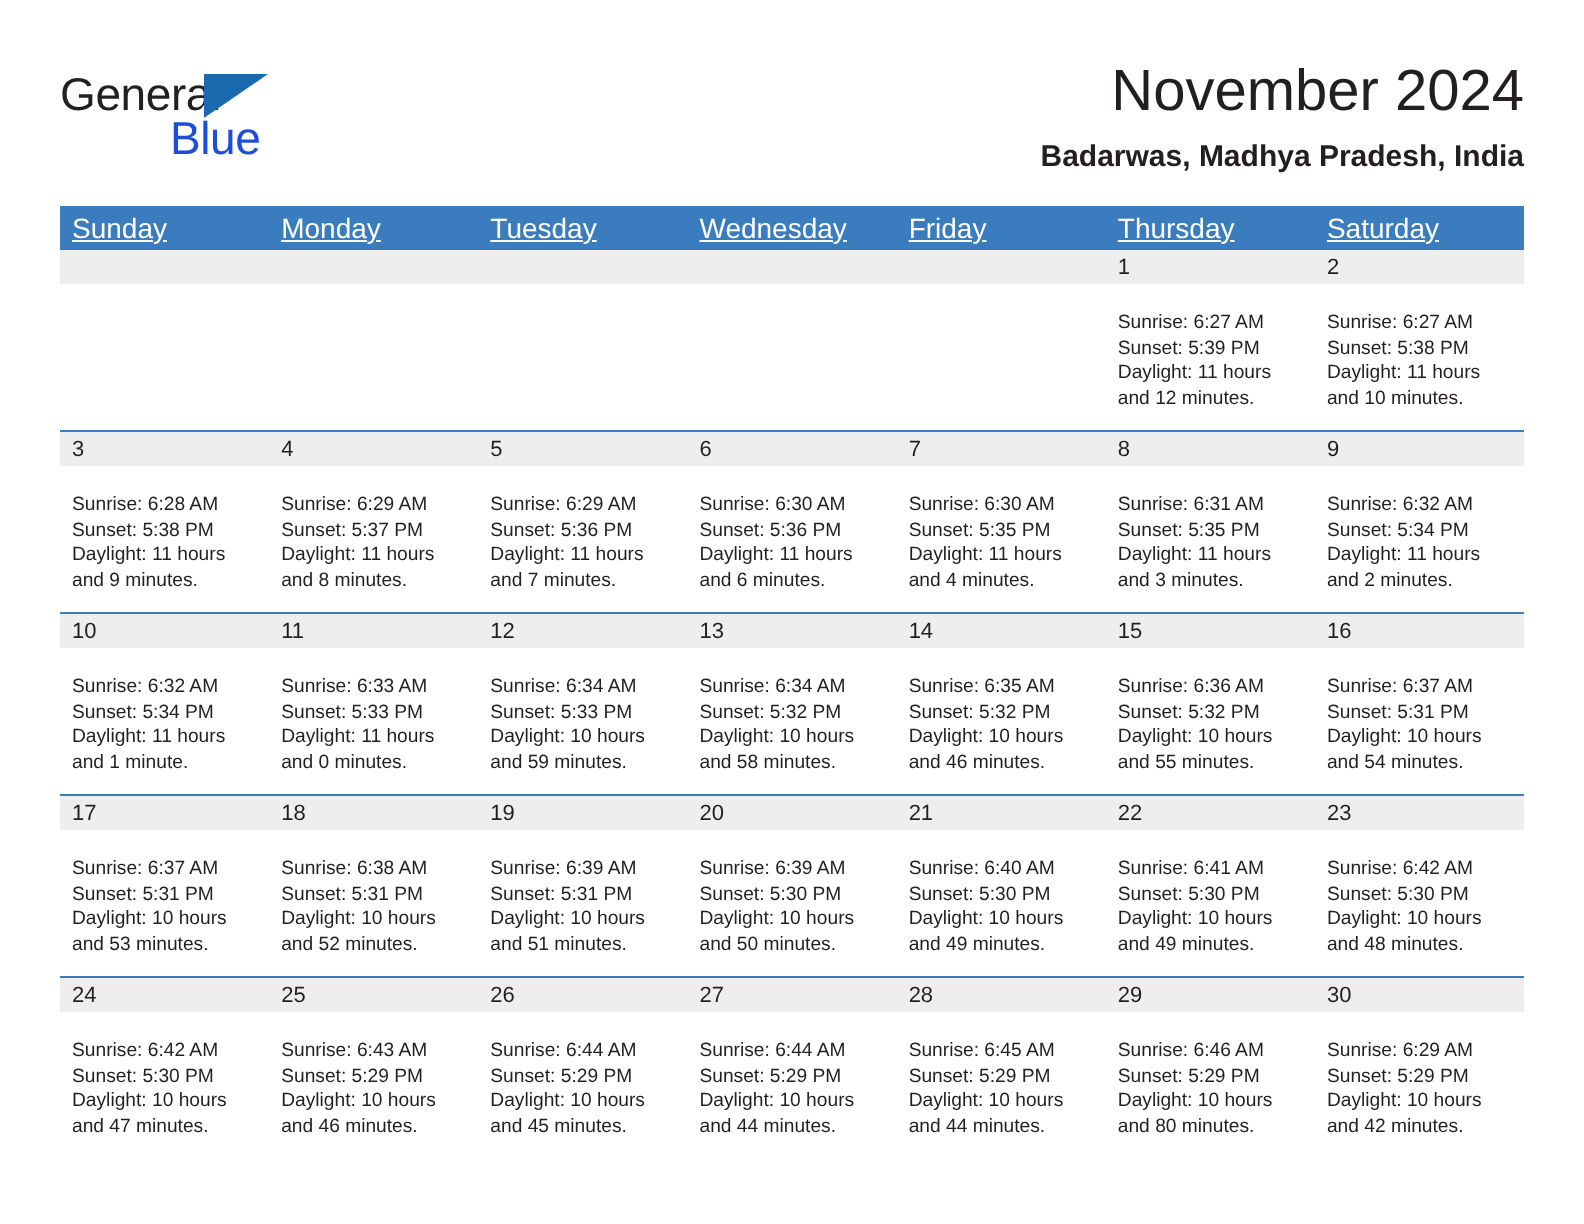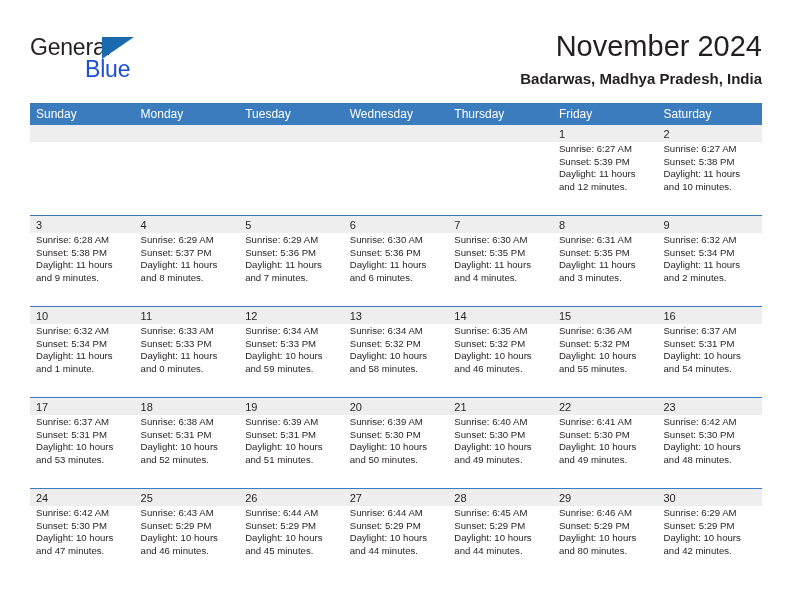--- a/index.html
+++ b/index.html
@@ -101,25 +101,26 @@
   }
   .weekday-row {
     display: flex;
     background: #3a7cbe;
     height: 22px;
   }
   .weekday-cell {
     flex: 1 1 0;
     box-sizing: border-box;
     padding: 4px 0 4px 6px;
-    font-size: 12px;
+    font-size: 14px;
     line-height: 14px;
     color: #ffffff;
     white-space: nowrap;
     overflow: hidden;
+    text-decoration: underline;
   }
 
   .week-row {
     display: flex;
     height: 90px;
     border-top: 1.4px solid #3a7cbe;
   }
   .week-row.first {
     border-top: none;
   }
@@ -136,21 +137,21 @@
     box-sizing: border-box;
     padding: 1px 0 0 6px;
     font-size: 11px;
     line-height: 16px;
     color: #231f20;
   }
   .day-cell.empty .day-number-band {
     background: #eeeeee;
   }
   .day-info {
-    padding: 1px 6px 0 6px;
+    padding: 14px 6px 0 6px;
     font-size: 9.6px;
     line-height: 12.6px;
     color: #231f20;
   }
   .day-info div {
     white-space: nowrap;
   }
   .day-info .wrap {
     white-space: normal;
   }
@@ -171,22 +172,22 @@
       <h2 class="location-title">Badarwas, Madhya Pradesh, India</h2>
     </div>
   </div>
 
   <div class="calendar">
     <div class="weekday-row" id="weekday-row">
         <div class="weekday-cell">Sunday</div>
         <div class="weekday-cell">Monday</div>
         <div class="weekday-cell">Tuesday</div>
         <div class="weekday-cell">Wednesday</div>
+        <div class="weekday-cell">Friday</div>
         <div class="weekday-cell">Thursday</div>
-        <div class="weekday-cell">Friday</div>
         <div class="weekday-cell">Saturday</div>
       </div>
     <div id="weeks-container">
         <div class="week-row first">
           <div class="day-cell empty">
             <div class="day-number-band"></div>
           </div>
           <div class="day-cell empty">
             <div class="day-number-band"></div>
           </div>

